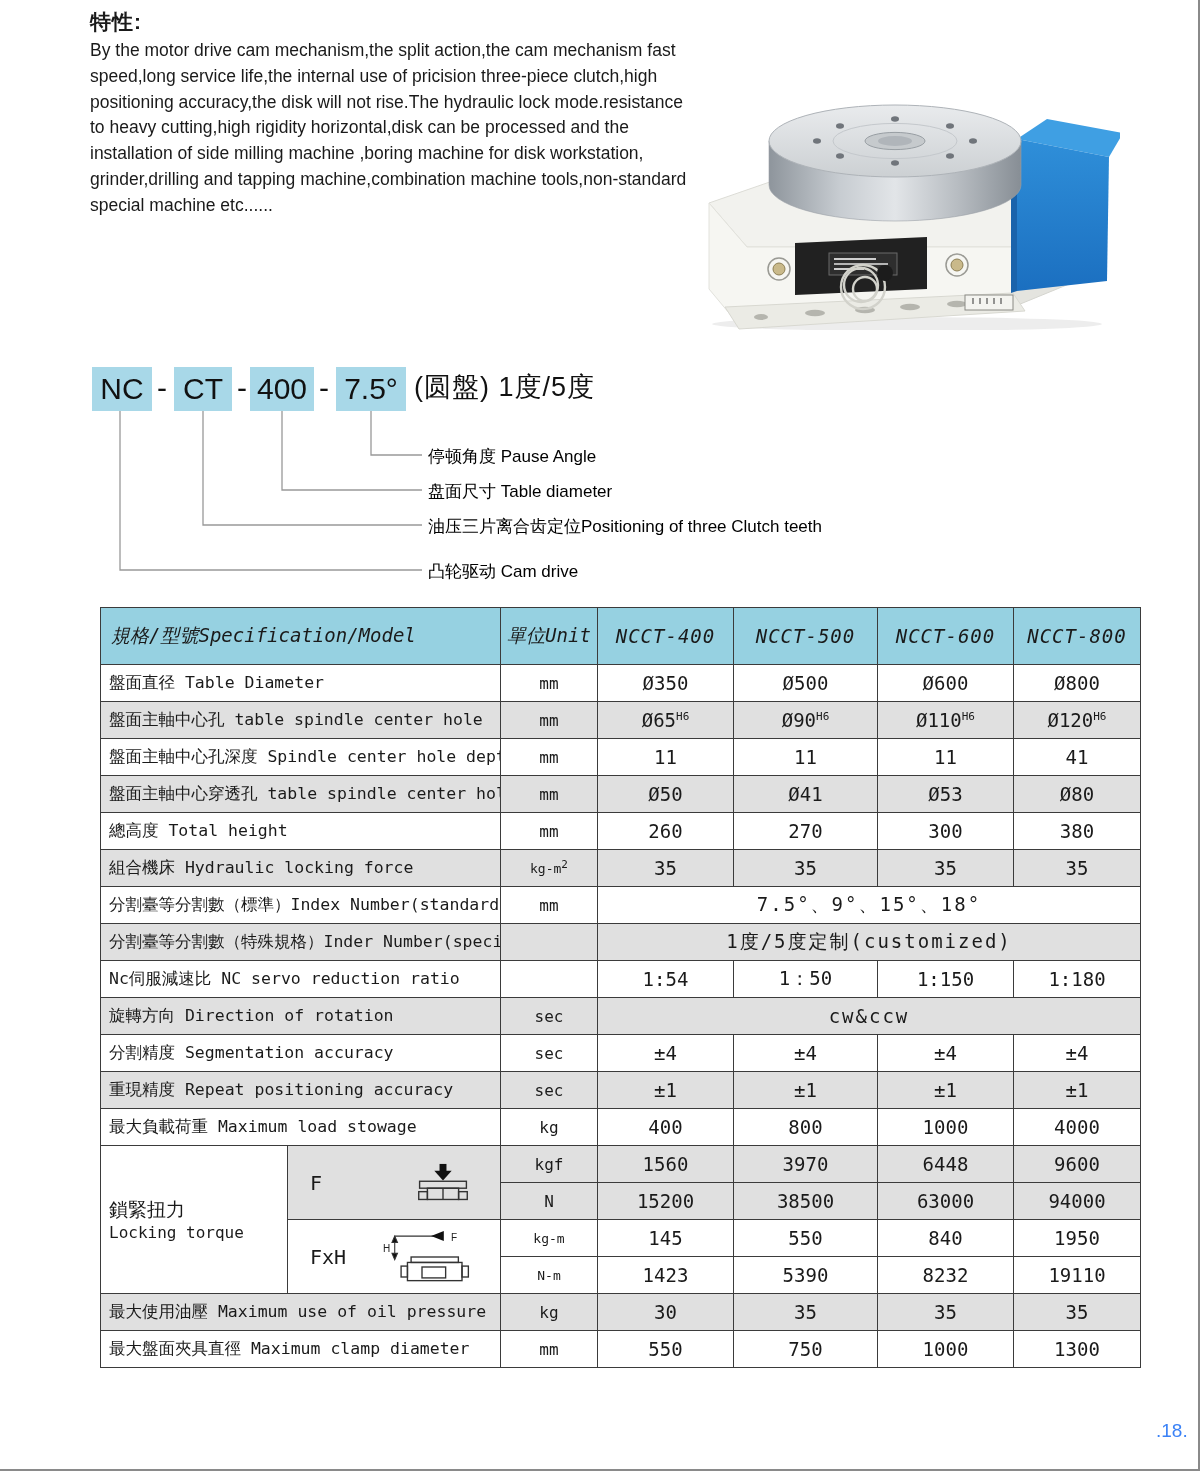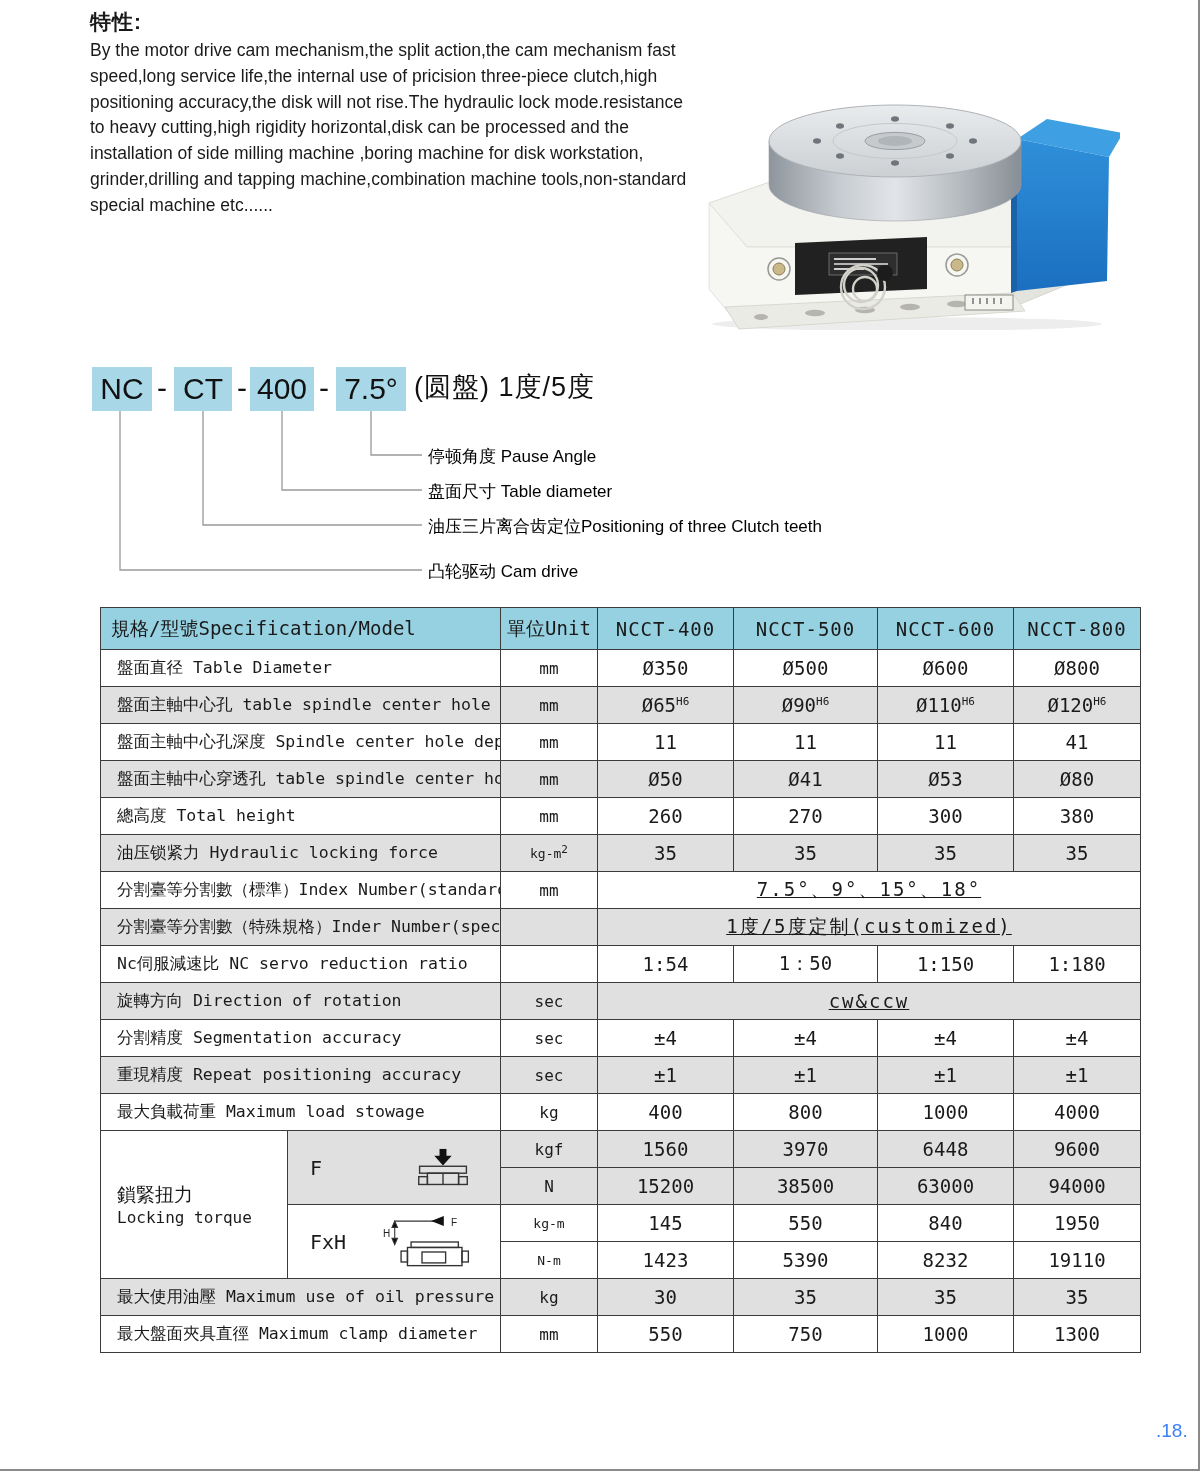--- a/index.html
+++ b/index.html
@@ -38,33 +38,33 @@
   .callout-2 { top:152px; }
   .callout-3 { top:197px; }
 
   
   .spec-table {
     position:absolute; left:100px; top:607px; width:1041px;
     border-collapse:collapse; table-layout:fixed;
     font-family:"DejaVu Sans Mono","Liberation Mono",monospace;
   }
   .spec-table th, .spec-table td { border:1px solid #3b3b3b; vertical-align:middle; overflow:hidden; }
-  .spec-table thead tr { height:42px; }
+  .spec-table thead tr { height:57px;font-style:italic; }
   .spec-table tbody tr { height:37px; }
   .spec-table thead th { background:var(--header-blue,#96d1e1); font-weight:normal; }
   .spec-h { text-align:left; padding-left:10px; font-size:19px; white-space:nowrap; }
   .unit-h { text-align:center; font-size:19px; }
   .model-h { text-align:center; font-size:19px; letter-spacing:1px; }
   tr.shade td { background:#e0e0e0; }
   td.cell-white { background:#ffffff !important; }
-  .spec-table td.label { text-align:left; padding-left:16px; font-size:16.5px; white-space:nowrap; }
+  .spec-table td.label { text-align:left; padding-left:8px; font-size:16.5px; white-space:nowrap; }
   .spec-table td.unit { text-align:center; font-size:16px; }
   .spec-table td.unit.small { font-size:13px; }
   .spec-table td.val { text-align:center; font-size:19px; }
-  .spec-table td.span-val { text-align:center; font-size:19px; letter-spacing:2px;text-decoration:underline; }
+  .spec-table td.span-val { text-align:center; font-size:19px; letter-spacing:2px; }
   .spec-table sup { font-size:11px; vertical-align:super; line-height:0; }
   td.torque { padding-left:10px; }
   td.torque div:first-child { font-size:19px; }
   td.torque div:last-child { font-size:16px; }
   .sub-wrap { display:flex; align-items:center; justify-content:space-between; padding:0 18px 0 22px; }
   .sub-wrap .sub-name { font-size:20px; }
 
   .page-number { position:absolute; left:1128px; top:1420px; font-size:19px; color:#3b82f6;margin-left:28px; }
 </style>
 </head>
@@ -244,21 +244,21 @@
         </tr>
         <tr>
           <td colspan="2" class="label"><span>總高度 Total height</span></td>
           <td class="unit"><span>mm</span></td>
           <td class="val"><span>260</span></td>
           <td class="val"><span>270</span></td>
           <td class="val"><span>300</span></td>
           <td class="val"><span>380</span></td>
         </tr>
         <tr class="shade">
-          <td colspan="2" class="label"><span>油压锁紧力 Hydraulic locking force</span></td>
+          <td colspan="2" class="label"><span>組合機床 Hydraulic locking force</span></td>
           <td class="unit small"><span>kg-m</span><sup>2</sup></td>
           <td class="val"><span>35</span></td>
           <td class="val"><span>35</span></td>
           <td class="val"><span>35</span></td>
           <td class="val"><span>35</span></td>
         </tr>
         <tr>
           <td colspan="2" class="label"><span>分割臺等分割數（標準）Index Number(standard)</span></td>
           <td class="unit"><span>mm</span></td>
           <td colspan="4" class="span-val"><span>7.5°、9°、15°、18°</span></td>

